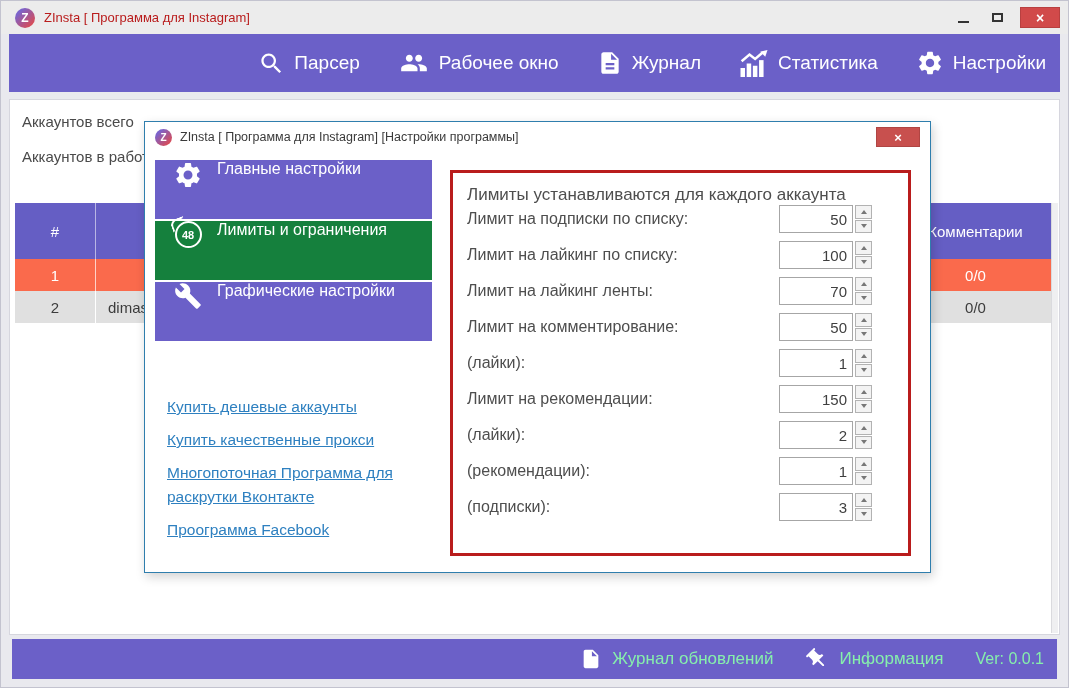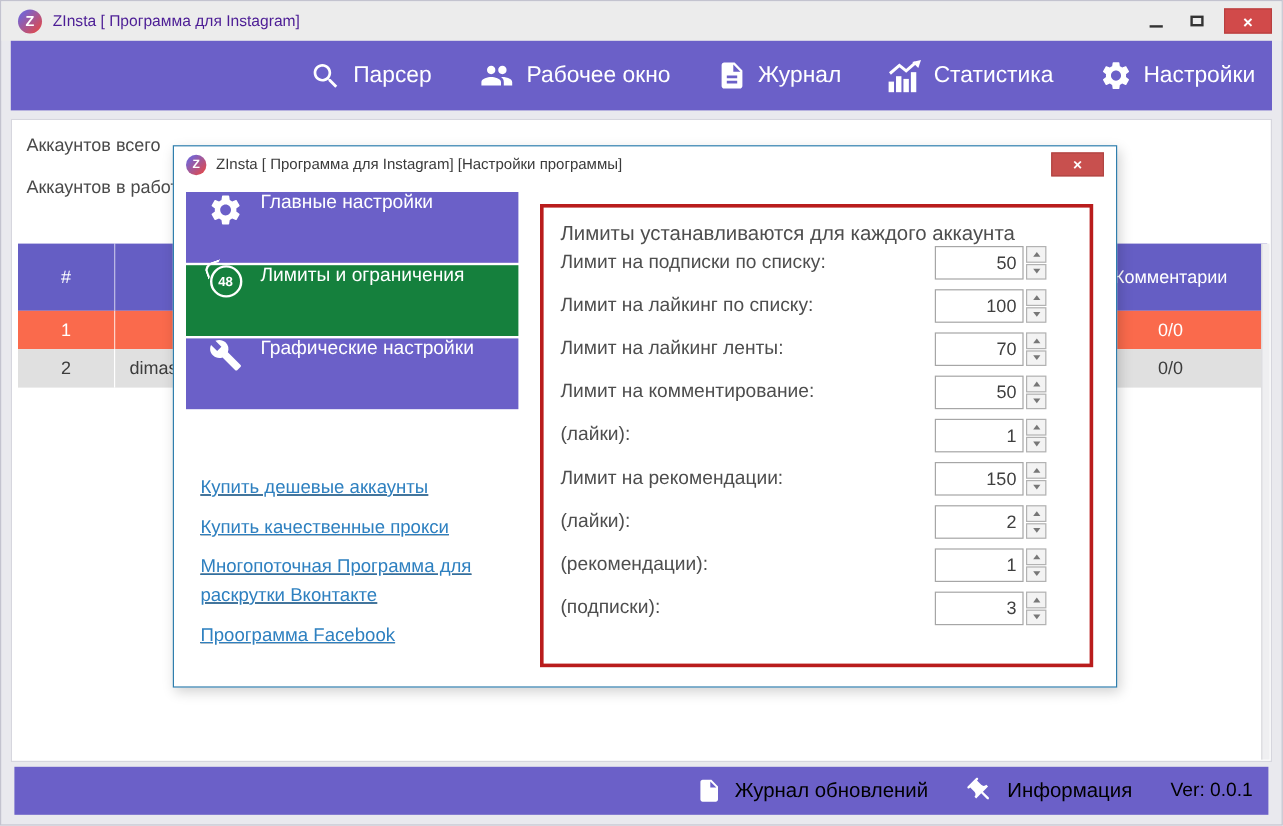--- a/index.html
+++ b/index.html
@@ -3,21 +3,21 @@
 <meta charset="utf-8">
 <style>
   * { margin:0; padding:0; box-sizing:border-box; }
   html,body { width:1069px; height:688px; overflow:hidden; }
   body { font-family:"Liberation Sans", sans-serif; background:#e9e9ee; position:relative; border:1px solid #c3c3cf; }
 
   
   .titlebar { height:33px; background:#ececec; display:flex; align-items:center; padding:0 8px 0 14px; }
   .zlogo { width:20px; height:20px; border-radius:50%; background:linear-gradient(135deg,#7a63cc 20%,#d94b55 85%);
            color:#fff; font-size:12px; font-weight:bold; display:flex; align-items:center; justify-content:center; flex:0 0 auto; }
-  .titlebar .wtitle { margin-left:9px; font-size:13px; color:#4c1d95; }
+  .titlebar .wtitle { margin-left:9px; font-size:13px; color:#b91c1c; }
   .win-controls { margin-left:auto; display:flex; align-items:center; gap:12px; }
   .btn-min, .btn-max { width:22px; height:21px; display:flex; align-items:center; justify-content:center; cursor:default; }
   .minbar { width:11px; height:2px; background:#333; margin-top:8px; }
   .maxbox { width:11px; height:9px; border:2px solid #333; }
   .btn-close-main { width:40px; height:21px; background:#d14a4a; border:1px solid #b84040; color:#fff;
                     font-size:14px; font-weight:bold; display:flex; align-items:center; justify-content:center; }
 
   
   .nav { height:58px; background:#6b60c8; margin:0 8px; display:flex; align-items:center; justify-content:flex-end;
          gap:38px; padding-right:14px; }
@@ -36,21 +36,21 @@
   .th:nth-child(3) { border-right:none; }
   .tr1 > .tcell { background:#fa6a4c; color:#fff; height:32px; border-right:1px solid rgba(255,255,255,.7); }
   .tr2 > .tcell { background:#e0e0e0; color:#3c3c3c; height:32px; border-right:1px solid #fff; }
   .trow { display:contents; }
   .tcell.name { justify-content:flex-start; padding-left:12px; }
   .tcell:last-child { border-right:none; }
   .scrollbar { position:absolute; top:103px; bottom:1px; right:1px; width:7px; background:#efeff1; border-left:1px solid #dadade; }
 
   
   .footer { height:40px; background:#6b60c8; margin:4px 11px 0; display:flex; align-items:center; justify-content:flex-end;
-            gap:32px; padding-right:13px; color:#000000; }
+            gap:32px; padding-right:13px; color:#86efac; }
   .footer-item { display:flex; align-items:center; gap:10px; font-size:17px; cursor:default; }
   .version { font-size:16px; }
 
   
   .modal { position:absolute; left:143px; top:120px; width:787px; height:452px; background:#fff;
            border:1px solid #2f7ead; box-shadow:2px 4px 10px rgba(0,0,0,.18); }
   .m-titlebar { height:30px; display:flex; align-items:center; padding:0 10px; }
   .m-titlebar .zlogo { width:17px; height:17px; font-size:10px; }
   .m-title { margin-left:8px; font-size:12.5px; color:#3a3a3a; }
   .btn-close-modal { margin-left:auto; width:44px; height:20px; background:#c8504e; border:1px solid #b04543;
@@ -60,21 +60,21 @@
   .sb-btn { height:59px; margin-bottom:2px; background:#6b60c8; display:flex; align-items:flex-start; color:#fff;
             font-size:16px; cursor:default; }
   .sb-btn.active { background:#15803d; }
   .sb-icon { width:34px; margin:0 12px 0 16px; display:flex; align-items:center; justify-content:center; }
   .badge48 { position:relative; width:27px; height:27px; border:2px solid #fff; border-radius:50%;
              display:flex; align-items:center; justify-content:center; font-size:11px; font-weight:bold; color:#fff; }
   .badge48::before { content:''; position:absolute; top:-5px; left:-6px; width:11px; height:9px;
              border:2px solid #fff; border-right-color:transparent; border-bottom-color:transparent;
              border-radius:50% 0 0 0; transform:rotate(-20deg); }
 
-  .m-links { margin-top:54px; padding-left:12px;text-decoration:underline; }
+  .m-links { margin-top:54px; padding-left:12px; }
   .m-link { display:block; font-size:15.5px; line-height:24px; color:#2e80c0; text-decoration:underline;
             margin-bottom:9px; width:262px; cursor:pointer; }
 
   .panel { position:absolute; left:305px; top:48px; width:461px; height:386px; border:3px solid #b91c1c; background:#fff; }
   .panel-heading { margin:12px 14px 0; font-size:17px; color:#4e4e4e; line-height:20px; }
   .rows { }
   .frow { display:flex; align-items:center; height:28px; margin-bottom:8px; padding:0 36px 0 14px; }
   .flabel { flex:1; font-size:16px; color:#4e4e4e; padding-right:10px; }
   .flabel.sub { text-align:left; }
   .numwrap { display:flex; align-items:center; }

